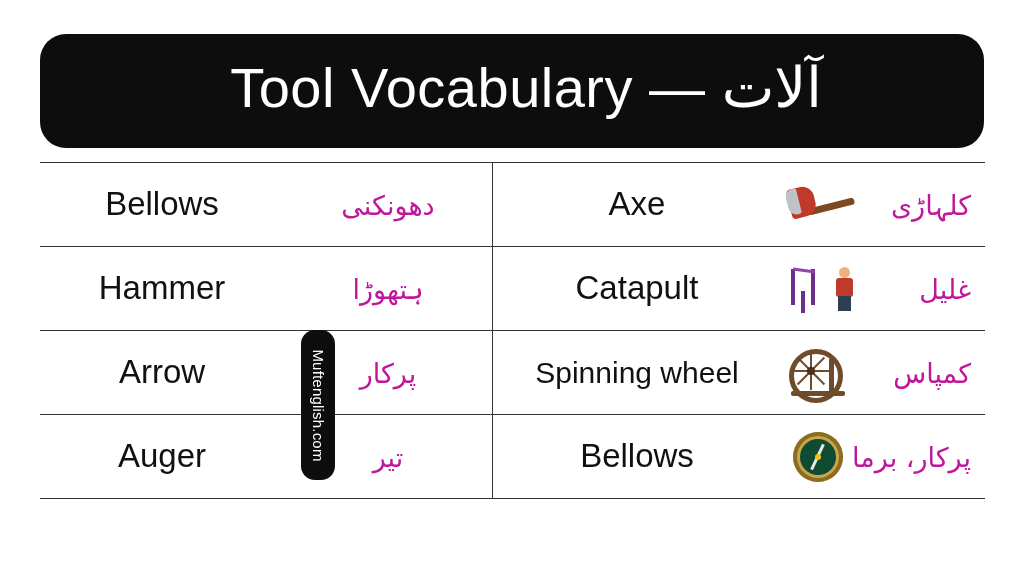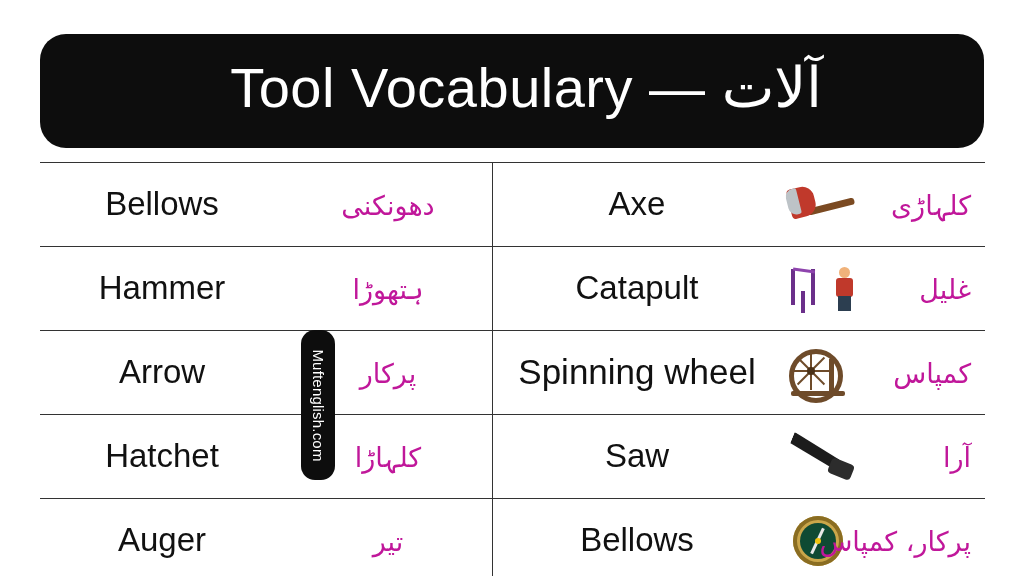--- a/index.html
+++ b/index.html
@@ -72,21 +72,21 @@
 
   .eng {
     font-size: 33px;
     color: #111111;
     text-align: center;
     font-weight: 400;
     line-height: 1.1;
     padding: 0 4px;
     white-space: nowrap;
   }
-  .eng.small { font-size: 35px; }
+  .eng.small { font-size: 30px; }
 
   .urdu-cell {
     position: relative;
     height: 83px;
   }
   .urdu {
     position: absolute;
     top: 50%;
     transform: translateY(-50%);
     right: 14px;
@@ -316,42 +316,20 @@
                 <div class="sp r135"></div>
               <div class="hub"></div>
                 <div class="base"></div>
                 <div class="foot"></div>
             </div>
             <div class="urdu">کمپاس</div>
           </div>
         </td>
       </tr>
 
-      <tr>
-        <td class="col-eng-left">
-            <div class="eng">Hatchet</div>
-          </td>
-        <td class="col-urd-left">
-          <div class="urdu-cell">
-            <div class="urdu nopic">کلہاڑا</div>
-          </div>
-        </td>
-        <td class="col-eng-right">
-            <div class="eng">Saw</div>
-          </td>
-        <td class="col-urd-right">
-          <div class="urdu-cell">
-            <div class="pic pic-saw">
-              <div class="blade"></div>
-                <div class="grip"></div>
-            </div>
-            <div class="urdu">آرا</div>
-          </div>
-        </td>
-      </tr>
 
       <tr>
         <td class="col-eng-left">
             <div class="eng">Auger</div>
           </td>
         <td class="col-urd-left">
           <div class="urdu-cell">
             <div class="urdu nopic">تیر</div>
           </div>
         </td>
@@ -359,21 +337,21 @@
             <div class="eng">Bellows</div>
           </td>
         <td class="col-urd-right">
           <div class="urdu-cell">
             <div class="pic pic-compass">
               <div class="ring"></div>
                 <div class="face"></div>
                 <div class="needle"></div>
                 <div class="dot"></div>
             </div>
-            <div class="urdu">پرکار، کمپاس</div>
+            <div class="urdu">پرکار، برما</div>
           </div>
         </td>
       </tr>
     </tbody>
   </table>
 
   <div class="watermark">
     <span>Muftenglish.com</span>
   </div>
 

